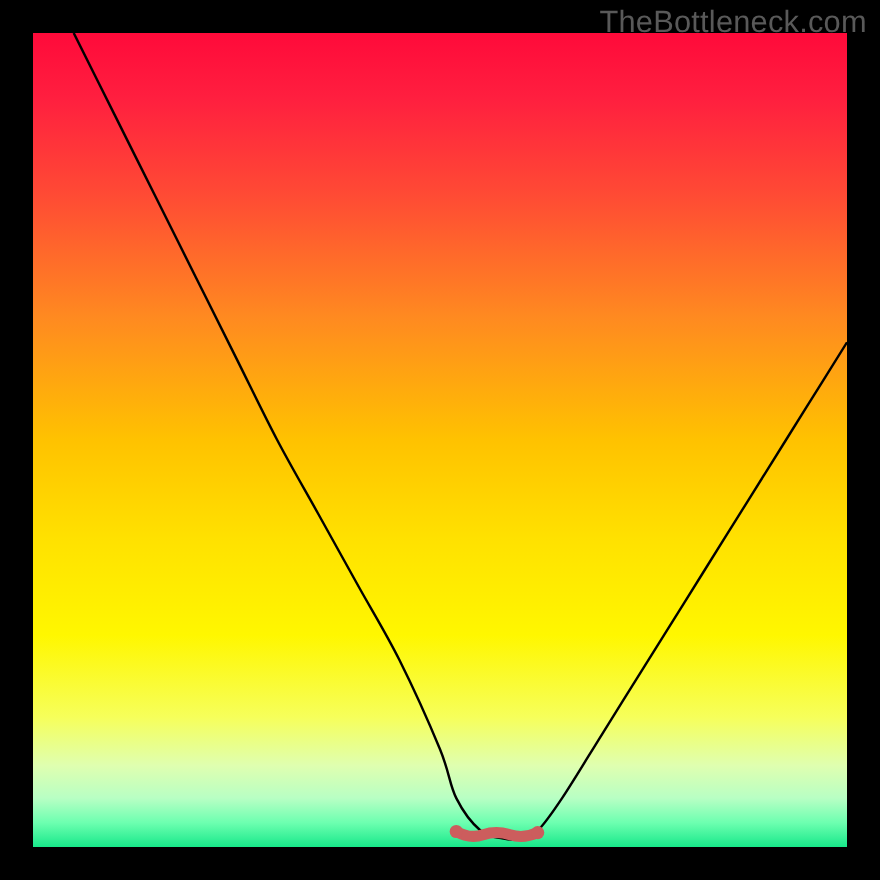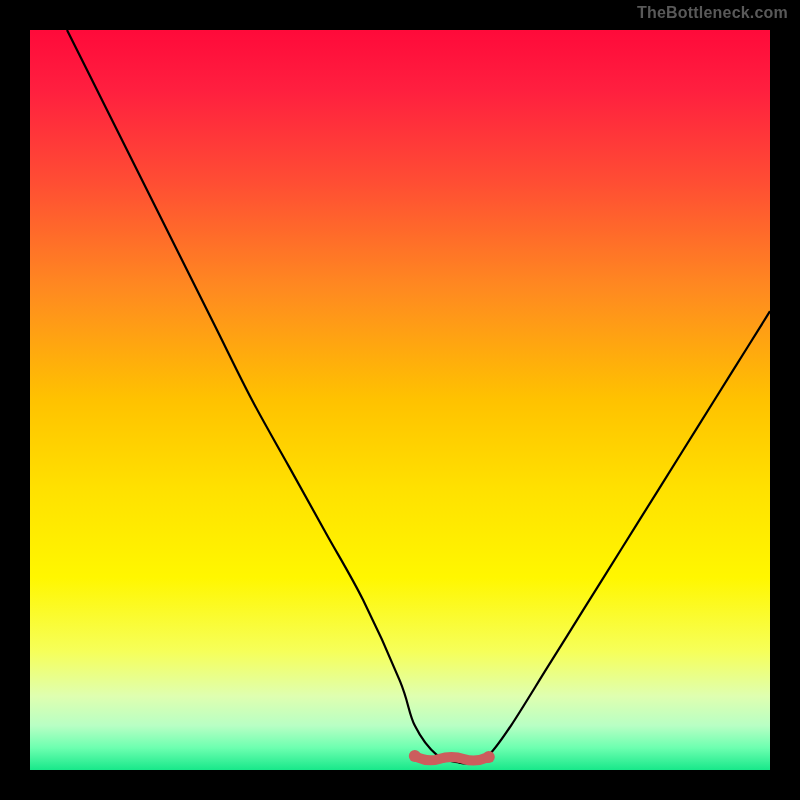--- a/index.html
+++ b/index.html
@@ -23,22 +23,22 @@
     position: absolute;
     left: 30px;
     top: 30px;
     width: 740px;
     height: 740px;
   }
   .watermark {
     position: absolute;
     top: 4px;
     right: 12px;
-    font-size: 16px;
-    font-weight: 700;
+    font-size: 28px;
+    font-weight: 400;
     color: #595959;
     letter-spacing: 0.2px;
     z-index: 10;
   }
   svg {
     display: block;
   }
 </style>
 </head>
 <body>

